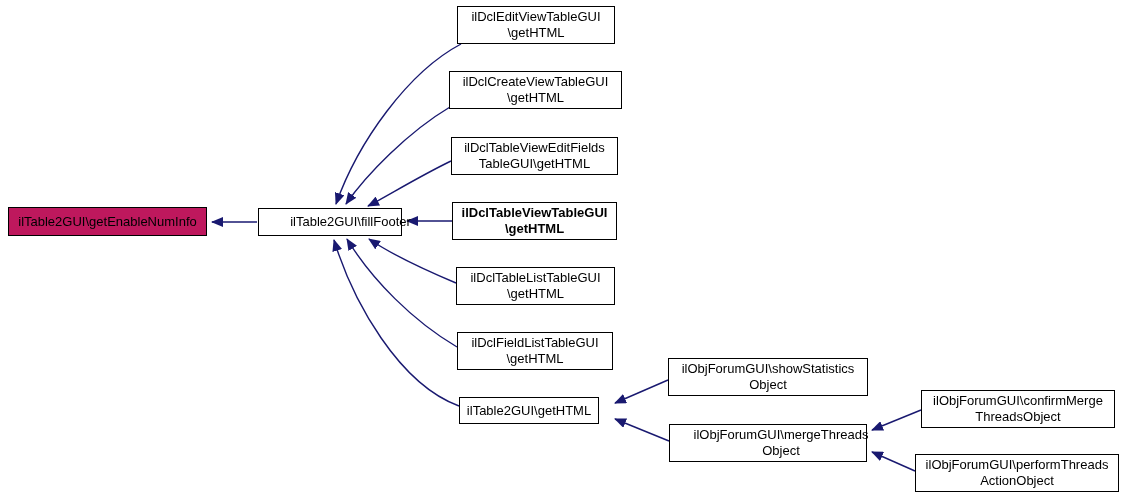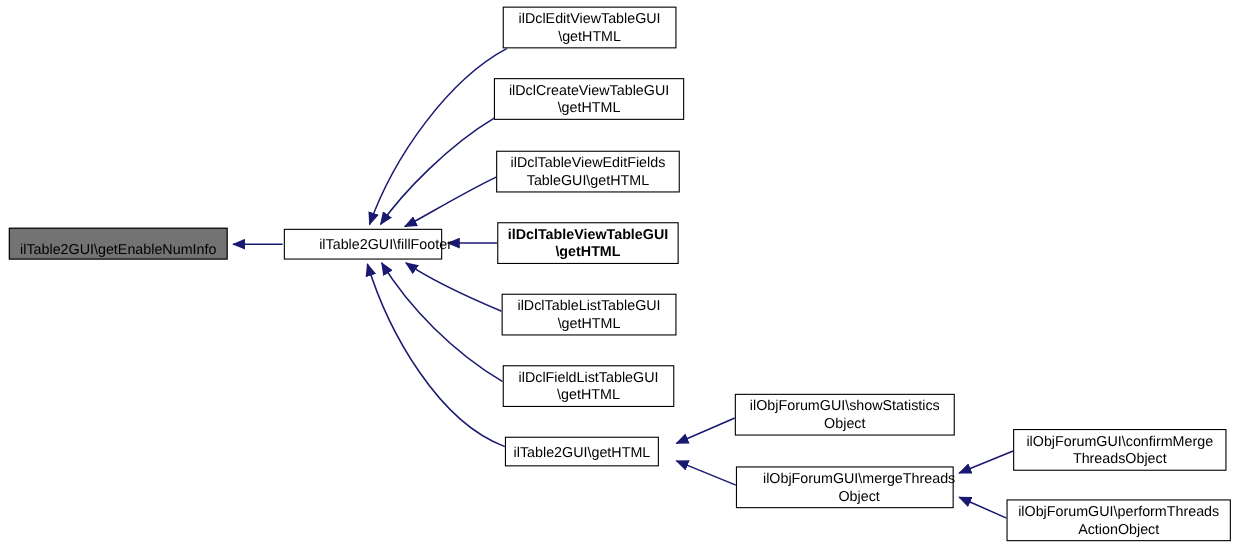--- a/index.html
+++ b/index.html
@@ -29,23 +29,22 @@
     flex-direction: column;
     align-items: center;
     justify-content: center;
     text-align: center;
     font-size: 13px;
     line-height: 16px;
     color: #000000;
     cursor: pointer;
   }
   .node.highlight {
-    background: #737373;
+    background: #be185d;
     cursor: default;
-    justify-content: flex-end;
   }
   .node .line {
     white-space: nowrap;
   }
 </style>
 </head>
 <body>
 
 <div class="canvas">
 

